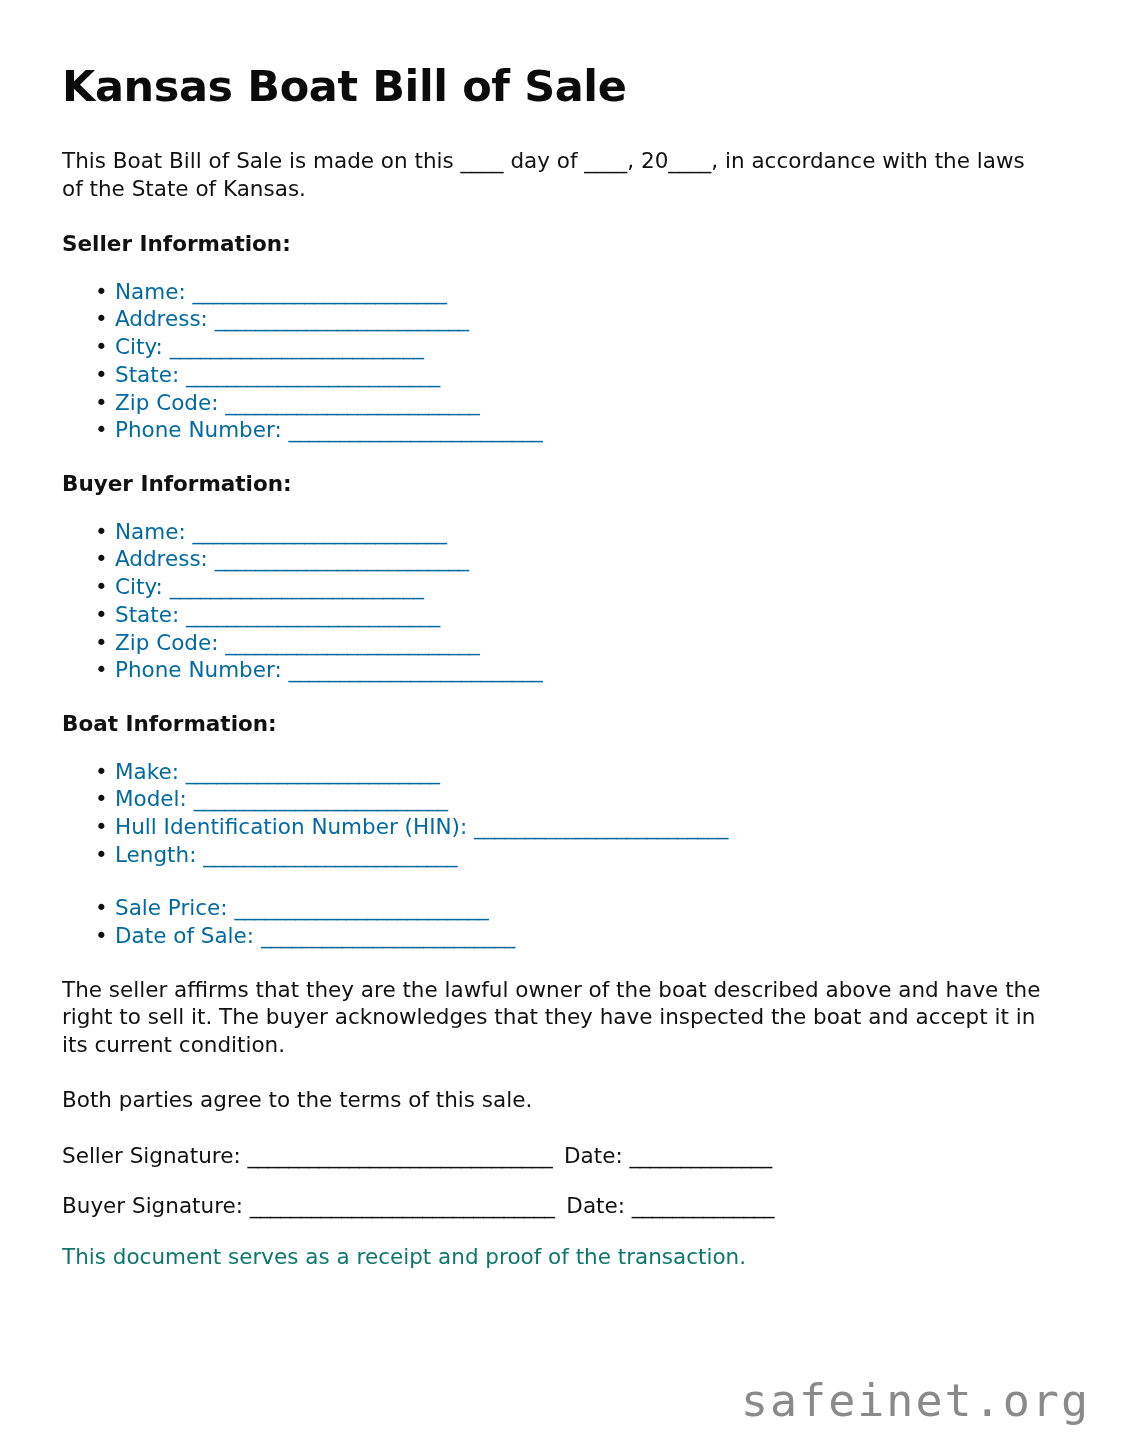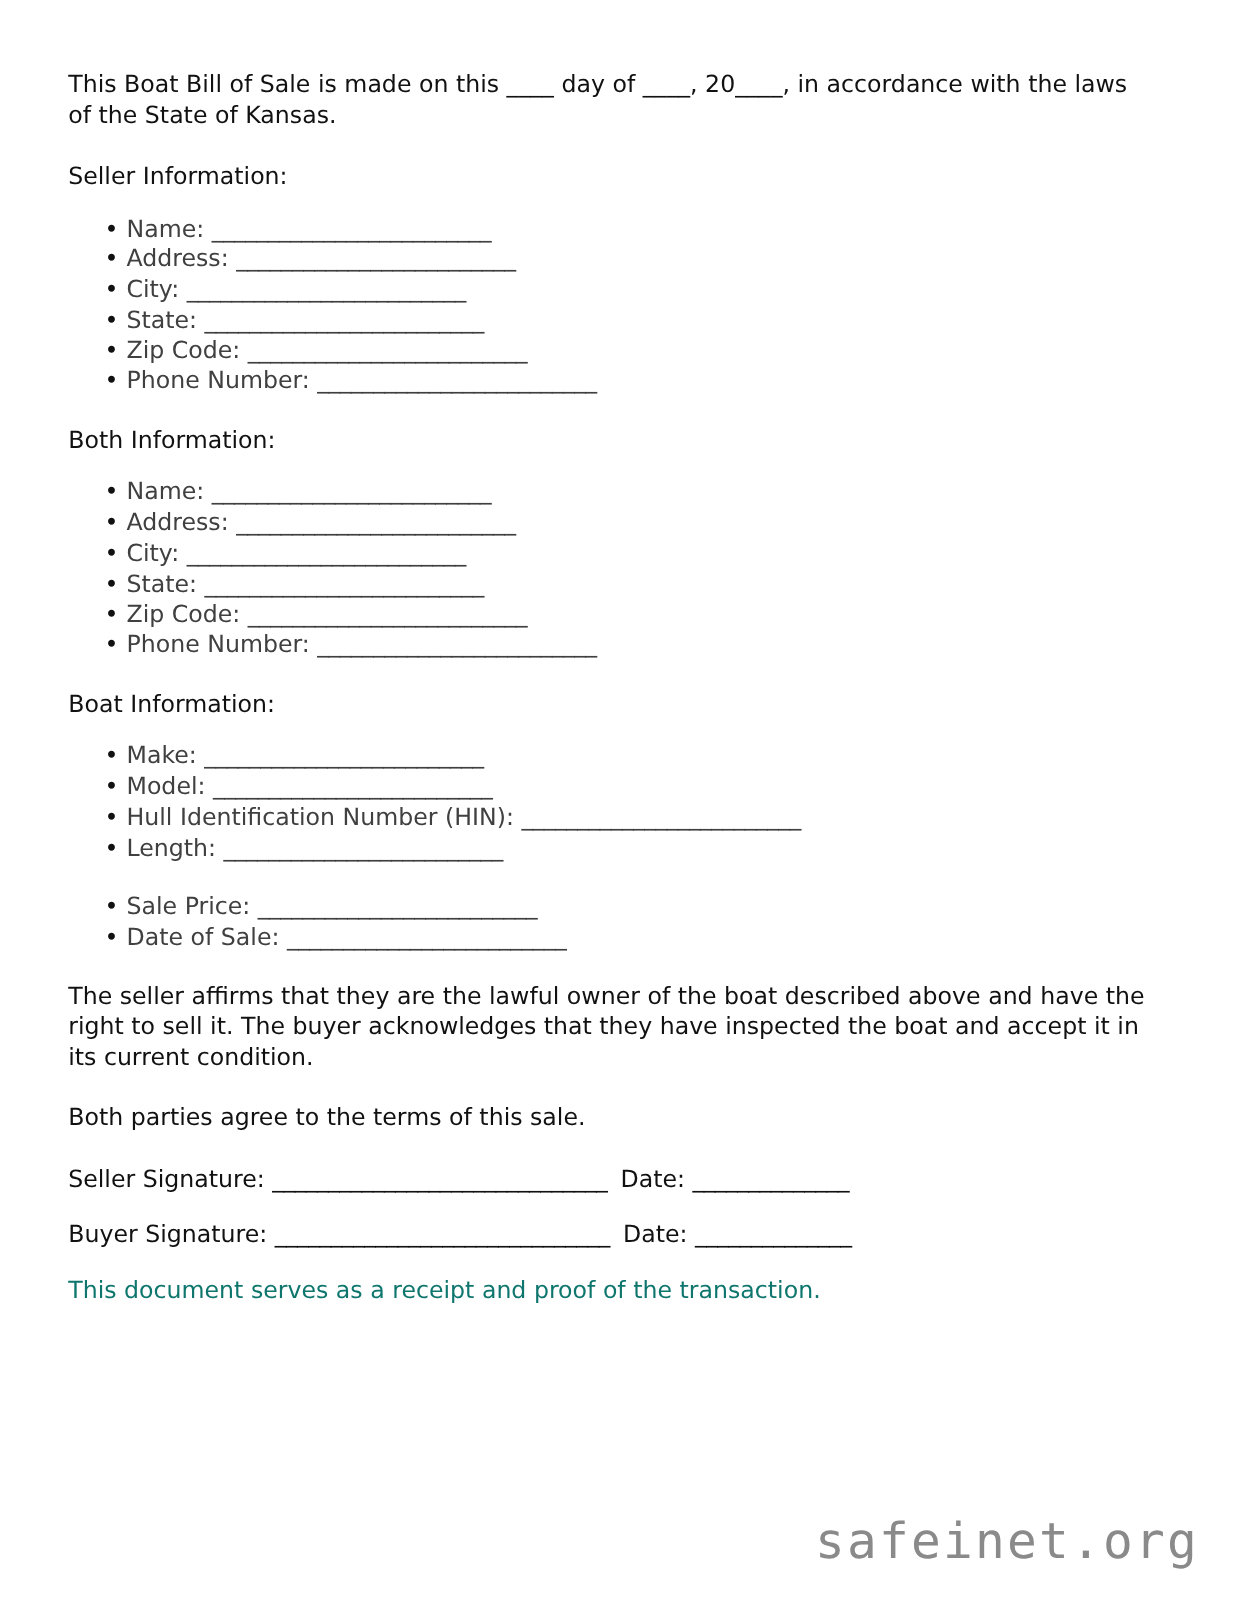--- a/index.html
+++ b/index.html
@@ -40,32 +40,33 @@
     line-height: 1.28;
     margin: 0 0 28px 0;
     color: #111111;
     max-width: 990px;
   }
   .section-heading {
     font-size: 21.5px;
     line-height: 1.28;
     margin: 0 0 20px 0;
     color: #111111;
+    font-weight: bold;
   }
   ul.field-list {
     list-style: none;
     margin: 0 0 26px 0;
     padding: 0;
   }
   ul.field-list li {
     position: relative;
     font-size: 21.5px;
     line-height: 1.29;
     padding-left: 53px;
-    color: #404040;
+    color: #0369a1;
     white-space: nowrap;
   }
   ul.field-list li::before {
     content: "\2022";
     position: absolute;
     left: 33px;
     top: 0;
     font-size: 21.5px;
     line-height: 1.29;
     color: #111111;
@@ -102,34 +103,35 @@
     white-space: nowrap;
   }
 </style>
 </head>
 <body>
 
 <div class="page">
 
   <div class="content">
 
+    <h1 class="doc-title">Kansas Boat Bill of Sale</h1>
 
     <p class="para">This Boat Bill of Sale is made on this ____ day of ____, 20____, in accordance with the laws of the State of Kansas.</p>
 
     <div class="section-heading">Seller Information:</div>
     <ul class="field-list">
       <li><span>Name:</span> <span class="blank">_________________________</span></li>
       <li><span>Address:</span> <span class="blank">_________________________</span></li>
       <li><span>City:</span> <span class="blank">_________________________</span></li>
       <li><span>State:</span> <span class="blank">_________________________</span></li>
       <li><span>Zip Code:</span> <span class="blank">_________________________</span></li>
       <li><span>Phone Number:</span> <span class="blank">_________________________</span></li>
     </ul>
 
-    <div class="section-heading">Both Information:</div>
+    <div class="section-heading">Buyer Information:</div>
     <ul class="field-list">
       <li><span>Name:</span> <span class="blank">_________________________</span></li>
       <li><span>Address:</span> <span class="blank">_________________________</span></li>
       <li><span>City:</span> <span class="blank">_________________________</span></li>
       <li><span>State:</span> <span class="blank">_________________________</span></li>
       <li><span>Zip Code:</span> <span class="blank">_________________________</span></li>
       <li><span>Phone Number:</span> <span class="blank">_________________________</span></li>
     </ul>
 
     <div class="section-heading">Boat Information:</div>

